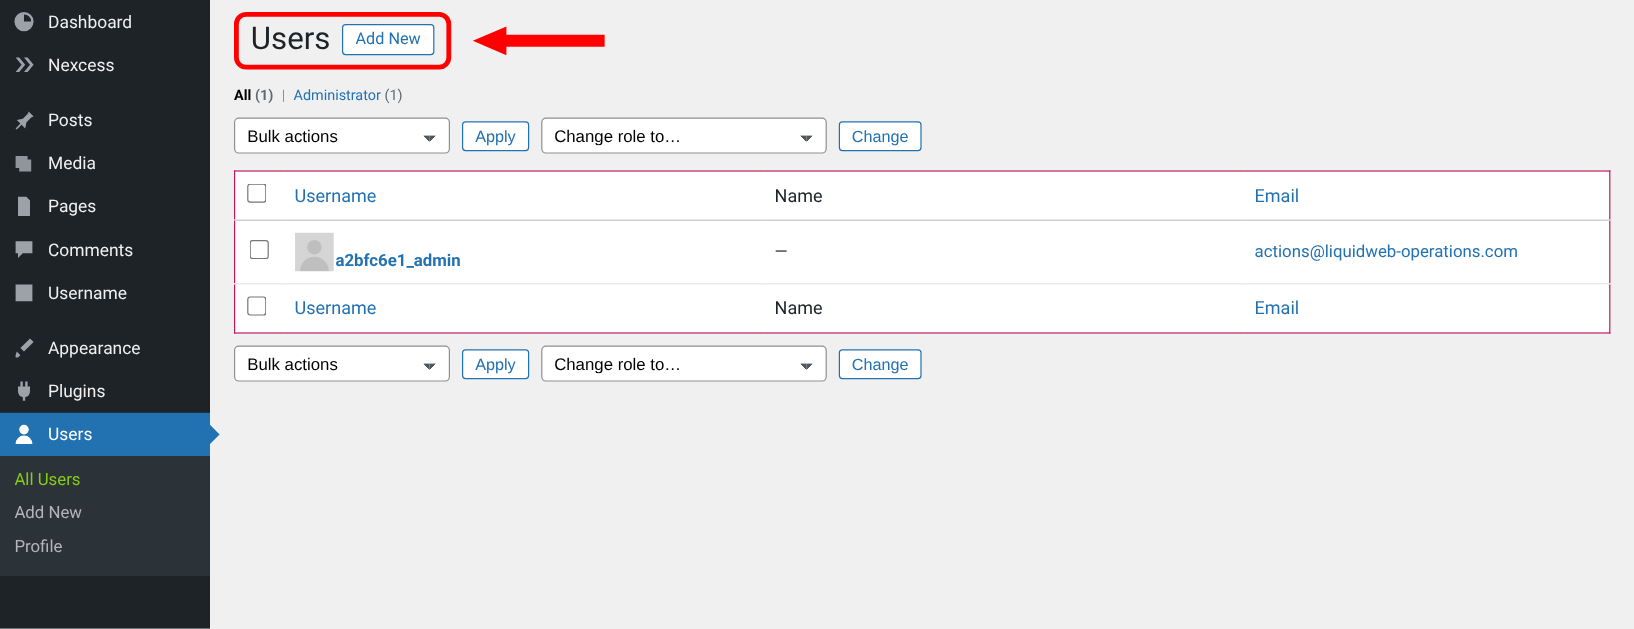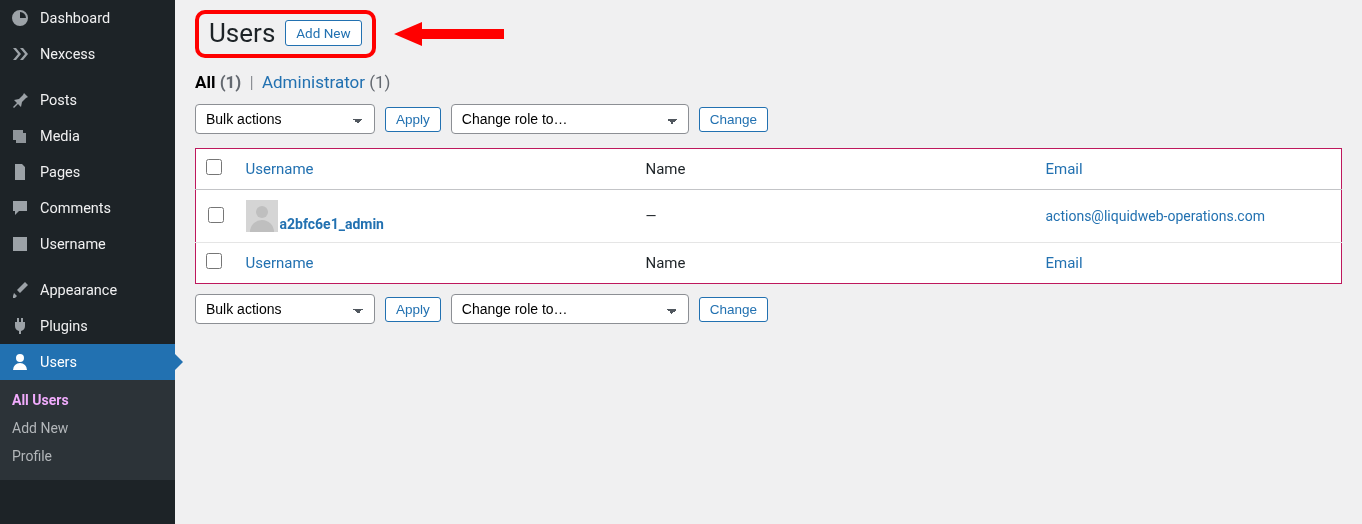--- a/index.html
+++ b/index.html
@@ -8,28 +8,28 @@
 .sidebar { width: 175px; background: #1d2327; color: #f0f0f1; display: flex; flex-direction: column; }
 .sidebar-item { display: flex; align-items: center; padding: 8px 8px 8px 10px; font-size: 14.5px; cursor: pointer; color: #f0f0f1; }
 .sidebar-item.top { margin-top: 0; }
 .sidebar-item.gap-top { margin-top: 10px; }
 .sidebar-item .icon { width: 20px; height: 20px; display: inline-flex; align-items: center; justify-content: center; margin-right: 10px; color: #9ca2a7; }
 .sidebar-item.active { background: #2271b1; color: #fff; position: relative; }
 .sidebar-item.active .icon { color: #fff; }
 .sidebar-item.active::after { content: ""; position: absolute; right: -8px; top: 50%; transform: translateY(-50%); border-top: 8px solid transparent; border-bottom: 8px solid transparent; border-left: 8px solid #2271b1; }
 .submenu { background: #2c3338; padding: 6px 0 10px 0; }
 .submenu-item { padding: 6px 12px; font-size: 14px; color: #b2b6b9; cursor: pointer; }
-.submenu-item.current { color: #f0abfc; font-weight: 700; }
+.submenu-item.current { color: #84cc16; font-weight: 400; }
 .content { flex: 1; padding: 10px 20px 20px 20px; overflow: auto; }
 .page-header { display: flex; align-items: center; position: relative; }
 .highlight-box { border: 4px solid #ff0000; border-radius: 10px; padding: 4px 10px 6px 10px; display: inline-flex; align-items: center; }
 .page-title { font-size: 26px; font-weight: 400; color: #1d2327; margin-right: 10px; }
 .btn-link { display: inline-block; font-size: 13.5px; color: #2271b1; border: 1px solid #2271b1; background: #fff; padding: 4px 10px; border-radius: 3px; cursor: pointer; }
 .arrow-annot { margin-left: 18px; display: inline-flex; align-items: center; }
-.filters { margin-top: 14px; font-size: 17px; }
+.filters { margin-top: 14px; font-size: 12px; }
 .filters a { color: #2271b1; text-decoration: none; cursor: pointer; }
 .filters .count { color: #646970; }
 .filters .sep { color: #8c8f94; margin: 0 4px; }
 .filters .current { color: #000; font-weight: 700; }
 .controls { margin-top: 12px; display: flex; gap: 10px; align-items: center; }
 .controls.below { margin-top: 10px; }
 .select { border: 1px solid #8c8f94; background: #fff; padding: 6px 28px 6px 10px; font-size: 14px; border-radius: 4px; appearance: none; background-image: linear-gradient(45deg, transparent 50%, #50575e 50%), linear-gradient(135deg, #50575e 50%, transparent 50%); background-position: calc(100% - 16px) 14px, calc(100% - 11px) 14px; background-size: 5px 5px, 5px 5px; background-repeat: no-repeat; cursor: pointer; }
 .select.wide { width: 180px; }
 .select.role { width: 238px; }
 .table { width: 100%; border: 1px solid #be185d; border-collapse: collapse; margin-top: 14px; background: #fff; }

